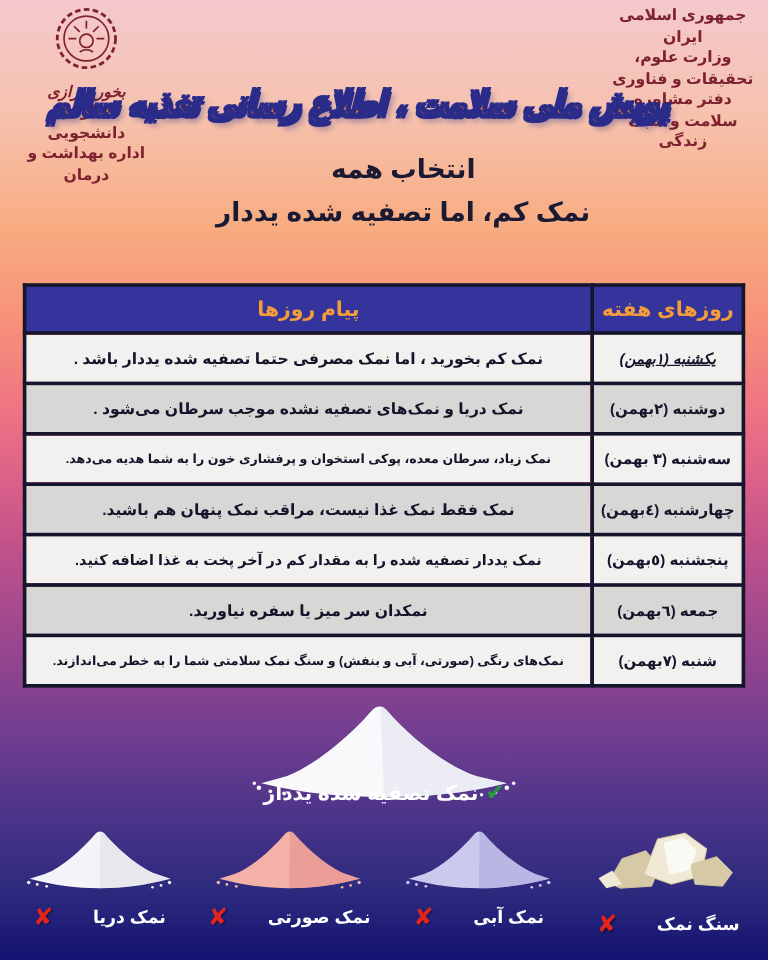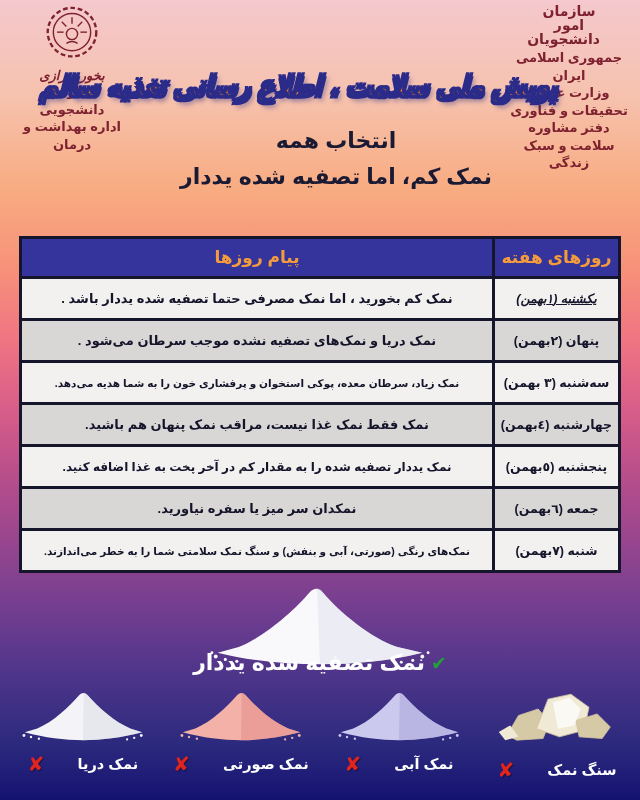--- a/index.html
+++ b/index.html
@@ -43,21 +43,21 @@
   td.day { font-size:12.5px; }
   td.msg { font-size:13px; white-space:nowrap; overflow:hidden; }
   td.msg.small { font-size:10.5px; }
   td.msg.mid { font-size:12px; }
   .u { text-decoration:underline;font-style:italic; }
   
   .main-pile { position:absolute; top:580px; left:50%; transform:translateX(-50%); width:220px; }
   .check-line { position:absolute; top:650px; left:0; right:0;
     display:flex; flex-direction:row-reverse; justify-content:center; align-items:center; gap:6px;
     direction:rtl; }
-  .check-line .txt { color:#fff; font-weight:bold; font-size:22px; }
+  .check-line .txt { color:#fff; font-weight:bold; font-size:17px; }
   .check-line .chk { color:#21a038; font-size:19px; font-weight:bold; }
   
   .bottom-row { position:absolute; top:686px; left:8px; right:8px;
     display:flex; justify-content:space-between; }
   .salt-item { width:150px; display:flex; flex-direction:column; align-items:center; }
   .salt-item svg { width:126px; height:58px; }
   .salt-item.rock svg { width:140px; height:64px; }
   .salt-label { margin-top:8px; display:flex; flex-direction:row-reverse;
     justify-content:center; align-items:center; gap:5px; direction:rtl; }
   .salt-label .txt { color:#fff; font-weight:bold; font-size:14.5px;padding-left:28px; }
@@ -82,21 +82,20 @@
       </g>
       <circle cx="30" cy="30" r="6" fill="none" stroke="#7e2130" stroke-width="1.5"></circle>
       <path d="M24,40 Q30,36 36,40" fill="none" stroke="#7e2130" stroke-width="1.5"></path>
     </svg>
     <div class="emblem-caption">بخورید رازی</div>
     <div class="logo-small">معاونت دانشجویی</div>
     <div class="logo-small">اداره بهداشت و درمان</div>
   </div>
 
   <div class="logo-right">
-    <div class="emblem-callig">سازمان امور دانشجویان</div>
     <div class="logo-small">جمهوری اسلامی ایران</div>
     <div class="logo-small">وزارت علوم، تحقیقات و فناوری</div>
     <div class="logo-small">دفتر مشاوره سلامت و سبک زندگی</div>
   </div>
 
   <div class="page-title">پویش ملی سلامت ، اطلاع رسانی تغذیه سالم</div>
 
   <div class="subtitle">
     <div class="l1">انتخاب همه</div>
     <div class="l2">نمک کم، اما تصفیه شده یددار</div>
@@ -110,21 +109,21 @@
     <tbody>
         <tr>
       <th>روزهای هفته</th>
       <th>پیام روزها</th>
     </tr>
     <tr class="light">
       <td class="day u">یکشنبه (۱بهمن)</td>
       <td class="msg">نمک کم بخورید ، اما نمک مصرفی حتما تصفیه شده یددار باشد .</td>
     </tr>
     <tr class="dark">
-      <td class="day">پنهان (۲بهمن)</td>
+      <td class="day">دوشنبه (۲بهمن)</td>
       <td class="msg">نمک دریا و نمک‌های تصفیه نشده موجب سرطان می‌شود .</td>
     </tr>
     <tr class="light">
       <td class="day">سه‌شنبه (۳ بهمن)</td>
       <td class="msg small">نمک زیاد، سرطان معده، پوکی استخوان و پرفشاری خون را به شما هدیه می‌دهد.</td>
     </tr>
     <tr class="dark">
       <td class="day">چهارشنبه (٤بهمن)</td>
       <td class="msg">نمک فقط نمک غذا نیست، مراقب نمک پنهان هم باشید.</td>
     </tr>

